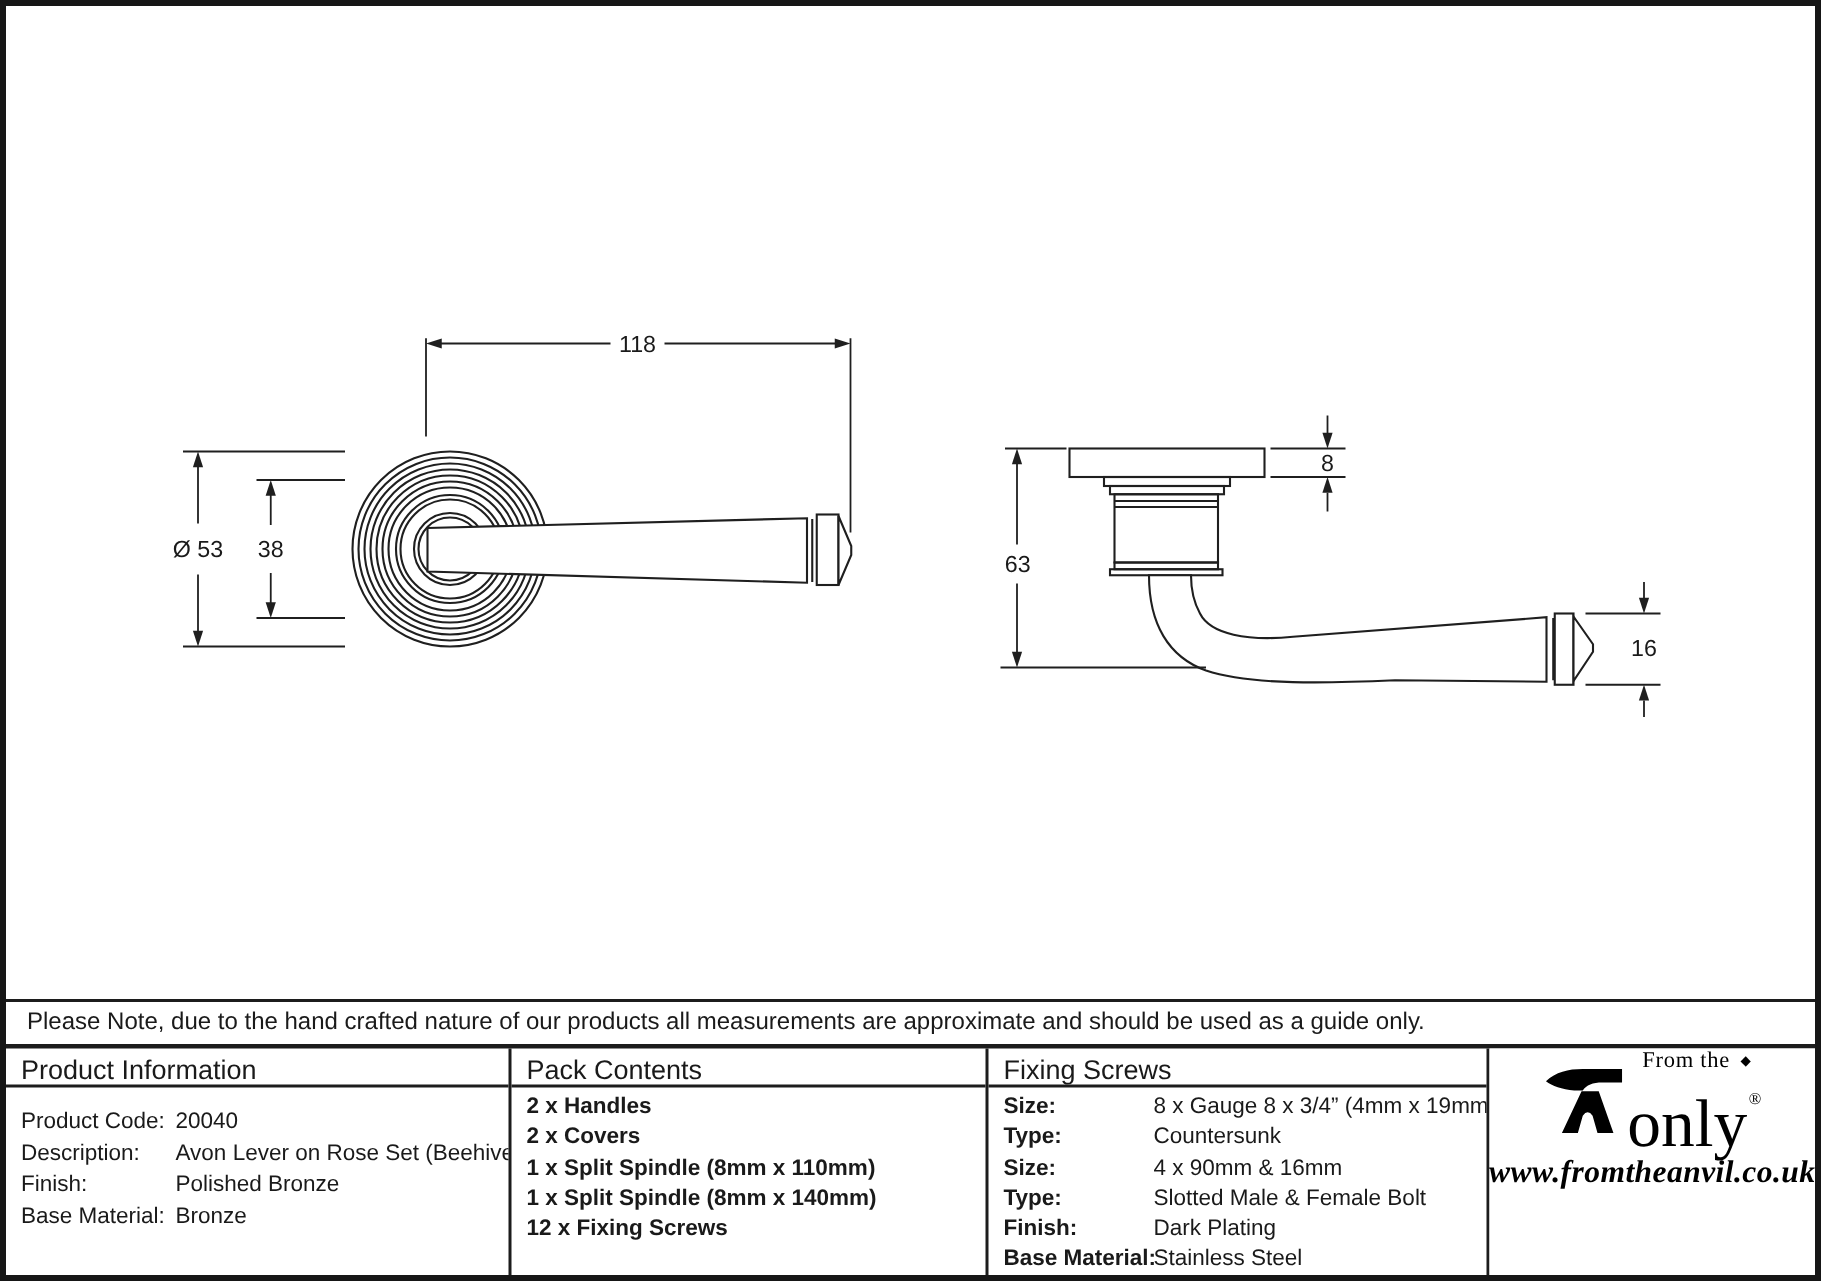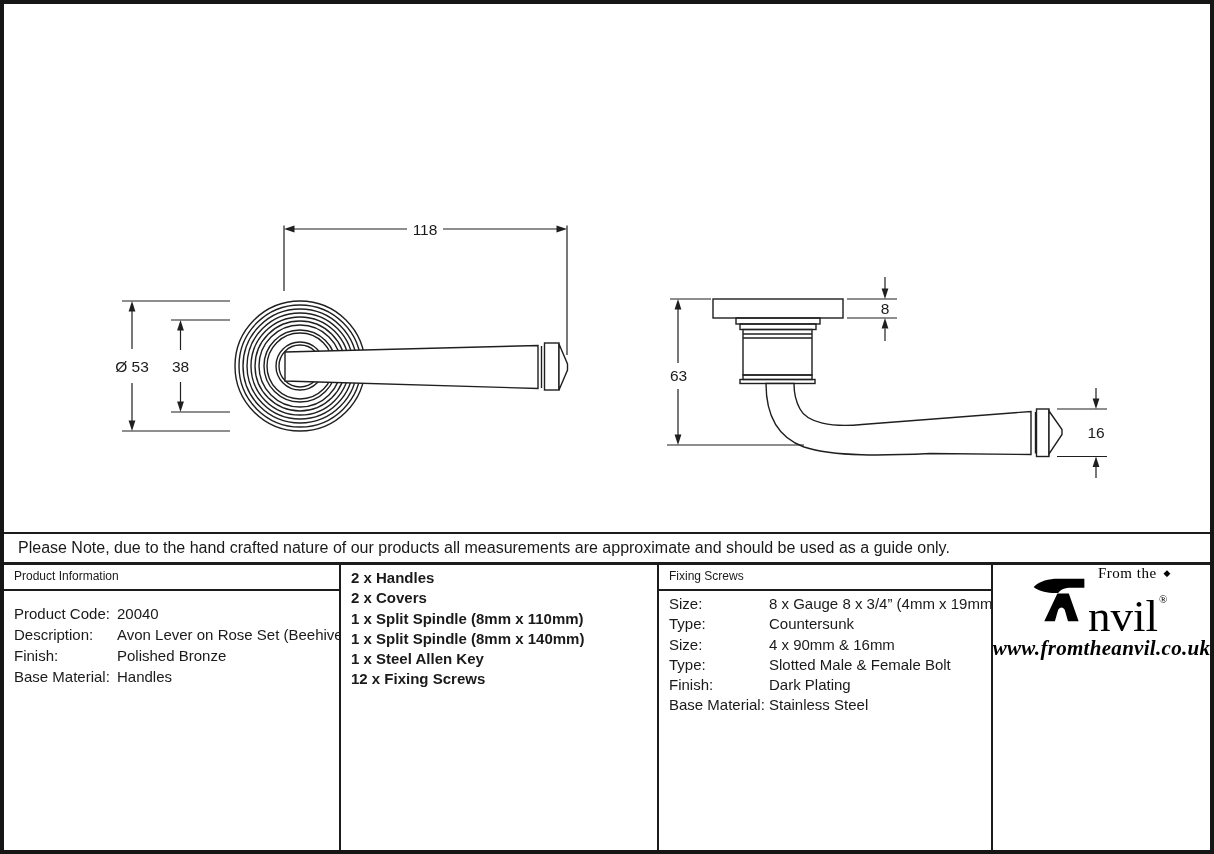--- a/index.html
+++ b/index.html
@@ -2,43 +2,43 @@
 <html><head>
 <meta charset="utf-8">
 <style>
   html,body{margin:0;padding:0;background:#e8e8e8;}
   .page{
     position:relative;width:1214px;height:854px;box-sizing:border-box;
     border:4px solid #161616;background:#ffffff;color:#1a1a1a;
     font-family:"Liberation Sans","DejaVu Sans",sans-serif;
     display:flex;flex-direction:column;overflow:hidden;
   }
-  .drawing-area{flex:none;height:528px;background:#fff;}
+  .drawing-area{flex:none;height:662px;background:#fff;}
   .drawing-area svg{display:block;}
   svg text{font-family:"Liberation Sans","DejaVu Sans",sans-serif;fill:#1a1a1a;stroke:none;}
 
   .note-bar{
     flex:none;height:33px;box-sizing:border-box;
     border-top:2px solid #1c1c1c;border-bottom:3px solid #1c1c1c;
     display:flex;align-items:center;padding-left:14px;font-size:16px;
   }
 
   .spec-table{flex:1;display:grid;grid-template-columns:337px 318px 334px 1fr;min-height:0;}
   .tcol{border-right:2px solid #1c1c1c;display:flex;flex-direction:column;min-width:0;box-sizing:border-box;}
   .tcol:last-child{border-right:none;}
   .thead{
     flex:none;height:26px;box-sizing:border-box;border-bottom:2px solid #1c1c1c;
-    font-size:12px;padding:4px 0 0 10px;white-space:nowrap;
+    font-size:18px;padding:4px 0 0 10px;white-space:nowrap;
   }
   .tbody{flex:1;font-size:15px;line-height:20.3px;padding:3px 0 0 10px;overflow:hidden;}
   .tbody.kv1{padding-top:12px;line-height:21px;}
   .kv-row{display:flex;}
   .kv-label{flex:none;white-space:nowrap;}
   .kv1 .kv-label{width:103px;}
-  .kv3 .kv-label{width:100px;}
+  .kv3 .kv-label{width:100px;font-weight:bold;}
   .kv-value{white-space:nowrap;}
   .pc-item{white-space:nowrap;font-weight:bold;}
 
   .logo-cell{display:flex;flex-direction:column;align-items:center;background:#fff;}
   .logo-row{display:flex;align-items:flex-start;}
   .anvil-glyph{margin-top:10px;}
   .logo-text{margin-left:2px;position:relative;}
   .fromthe{font-family:"Liberation Serif","DejaVu Serif",serif;font-size:15px;color:#000;
     display:flex;align-items:center;margin-left:10px;letter-spacing:.5px;}
   .diamond{font-size:9px;margin-left:7px;line-height:1;}
@@ -171,32 +171,32 @@
         <div class="kv-row">
           <span class="kv-label">Description:</span>
           <span class="kv-value">Avon Lever on Rose Set (Beehive)</span>
         </div>
         <div class="kv-row">
           <span class="kv-label">Finish:</span>
           <span class="kv-value">Polished Bronze</span>
         </div>
         <div class="kv-row">
           <span class="kv-label">Base Material:</span>
-          <span class="kv-value">Handles</span>
+          <span class="kv-value">Bronze</span>
         </div>
       </div>
     </div>
 
     <div class="tcol">
+      <div class="thead">Pack Contents</div>
       <div class="tbody">
         <div class="pc-item">2 x Handles</div>
         <div class="pc-item">2 x Covers</div>
         <div class="pc-item">1 x Split Spindle (8mm x 110mm)</div>
         <div class="pc-item">1 x Split Spindle (8mm x 140mm)</div>
-        <div class="pc-item">1 x Steel Allen Key</div>
         <div class="pc-item">12 x Fixing Screws</div>
       </div>
     </div>
 
     <div class="tcol">
       <div class="thead">Fixing Screws</div>
       <div class="tbody kv3">
         <div class="kv-row">
           <span class="kv-label">Size:</span>
           <span class="kv-value">8 x Gauge 8 x 3/4” (4mm x 19mm)</span>
@@ -228,19 +228,19 @@
       <div class="logo-row">
         <svg class="anvil-glyph" width="54" height="50" viewBox="0 0 66 58">
           <path fill="#000000" d="M2,13 C10,5.5 20,3 32,3 L64,3 L64,14 L48,14 C40,14 35,16 32,20.5 L25,20.5 C15,19.5 7,17 2,13 Z"></path>
           <path fill="#000000" d="M31,21 L45,21 L57,55 L44,55 L40,41 Q36,35.5 32,41 L28,55 L15,55 Z"></path>
         </svg>
         <div class="logo-text">
           <div class="fromthe">
             <span>From the</span>
             <span class="diamond">◆</span>
           </div>
-          <div class="nvil"><span>nvil</span><sup class="reg">®</sup></div>
+          <div class="nvil"><span>only</span><sup class="reg">®</sup></div>
         </div>
       </div>
       <div class="logo-url">www.fromtheanvil.co.uk</div>
     </div>
   </div>
 </div>
 
 </body></html>

